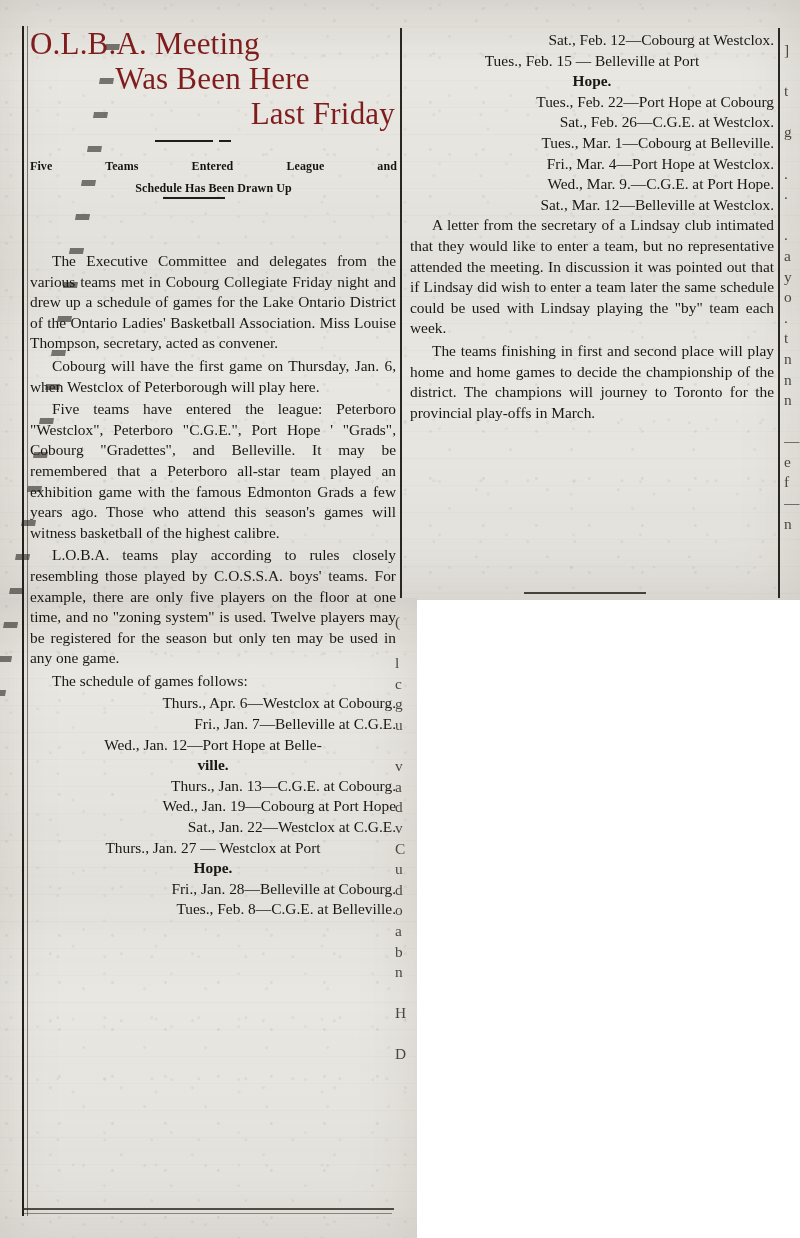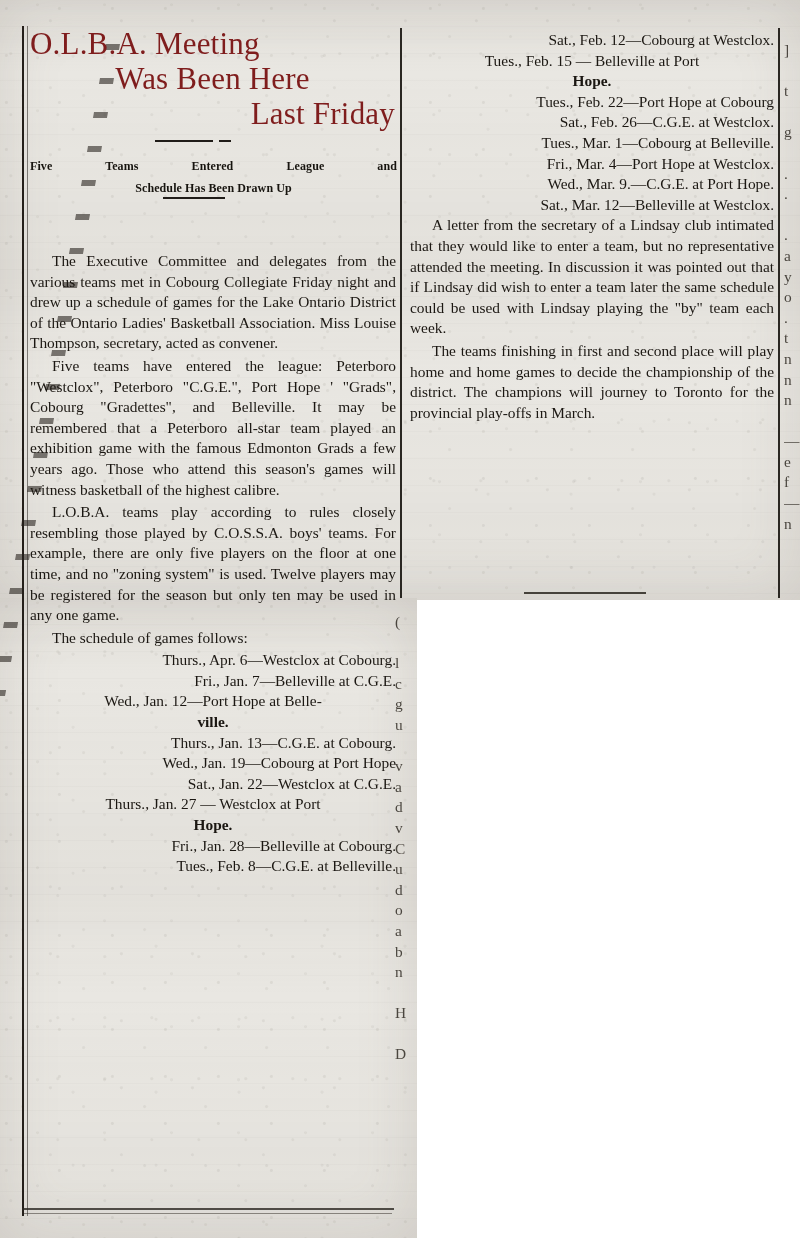--- a/index.html
+++ b/index.html
@@ -188,20 +188,21 @@
   <div class="dash-rule" id="dash-a2"></div>
 
   <div id="subhead">
     <span class="sh1">Five Teams Entered League and</span>
     <span class="sh2">Schedule Has Been Drawn Up</span>
   </div>
   <div class="dash-rule" id="dash-b"></div>
 
   <div class="col" id="col-left">
     <p class="para">The Executive Committee and delegates from the various teams met in Cobourg Collegiate Friday night and drew up a schedule of games for the Lake Ontario District of the Ontario Ladies' Basketball Association. Miss Louise Thompson, secretary, acted as convener.</p>
+    <p class="para">Cobourg will have the first game on Thursday, Jan. 6, when Westclox of Peterborough will play here.</p>
     <p class="para">Five teams have entered the league: Peterboro "Westclox", Peterboro "C.G.E.", Port Hope ' "Grads", Cobourg "Gradettes", and Belleville. It may be remembered that a Peterboro all-star team played an exhibition game with the famous Edmonton Grads a few years ago. Those who attend this season's games will witness basketball of the highest calibre.</p>
     <p class="para">L.O.B.A. teams play according to rules closely resembling those played by C.O.S.S.A. boys' teams.  For example, there are only five players on the floor at one time, and no "zoning system" is used. Twelve players may be registered for the season but only ten may be used in any one game.</p>
     <p class="para">The schedule of games follows:</p>
     <div id="sched-left-list">
         <p class="sched"><span>Thurs., Apr. 6—Westclox at Cobourg.</span></p>
         <p class="sched"><span>Fri., Jan. 7—Belleville at C.G.E.</span></p>
         <p class="sched wrap"><span>Wed., Jan. 12—Port Hope at Belle-</span><span class="cont">ville.</span></p>
         <p class="sched"><span>Thurs., Jan. 13—C.G.E. at Cobourg.</span></p>
         <p class="sched"><span>Wed., Jan. 19—Cobourg at Port Hope</span></p>
         <p class="sched"><span>Sat., Jan. 22—Westclox at C.G.E.</span></p>

